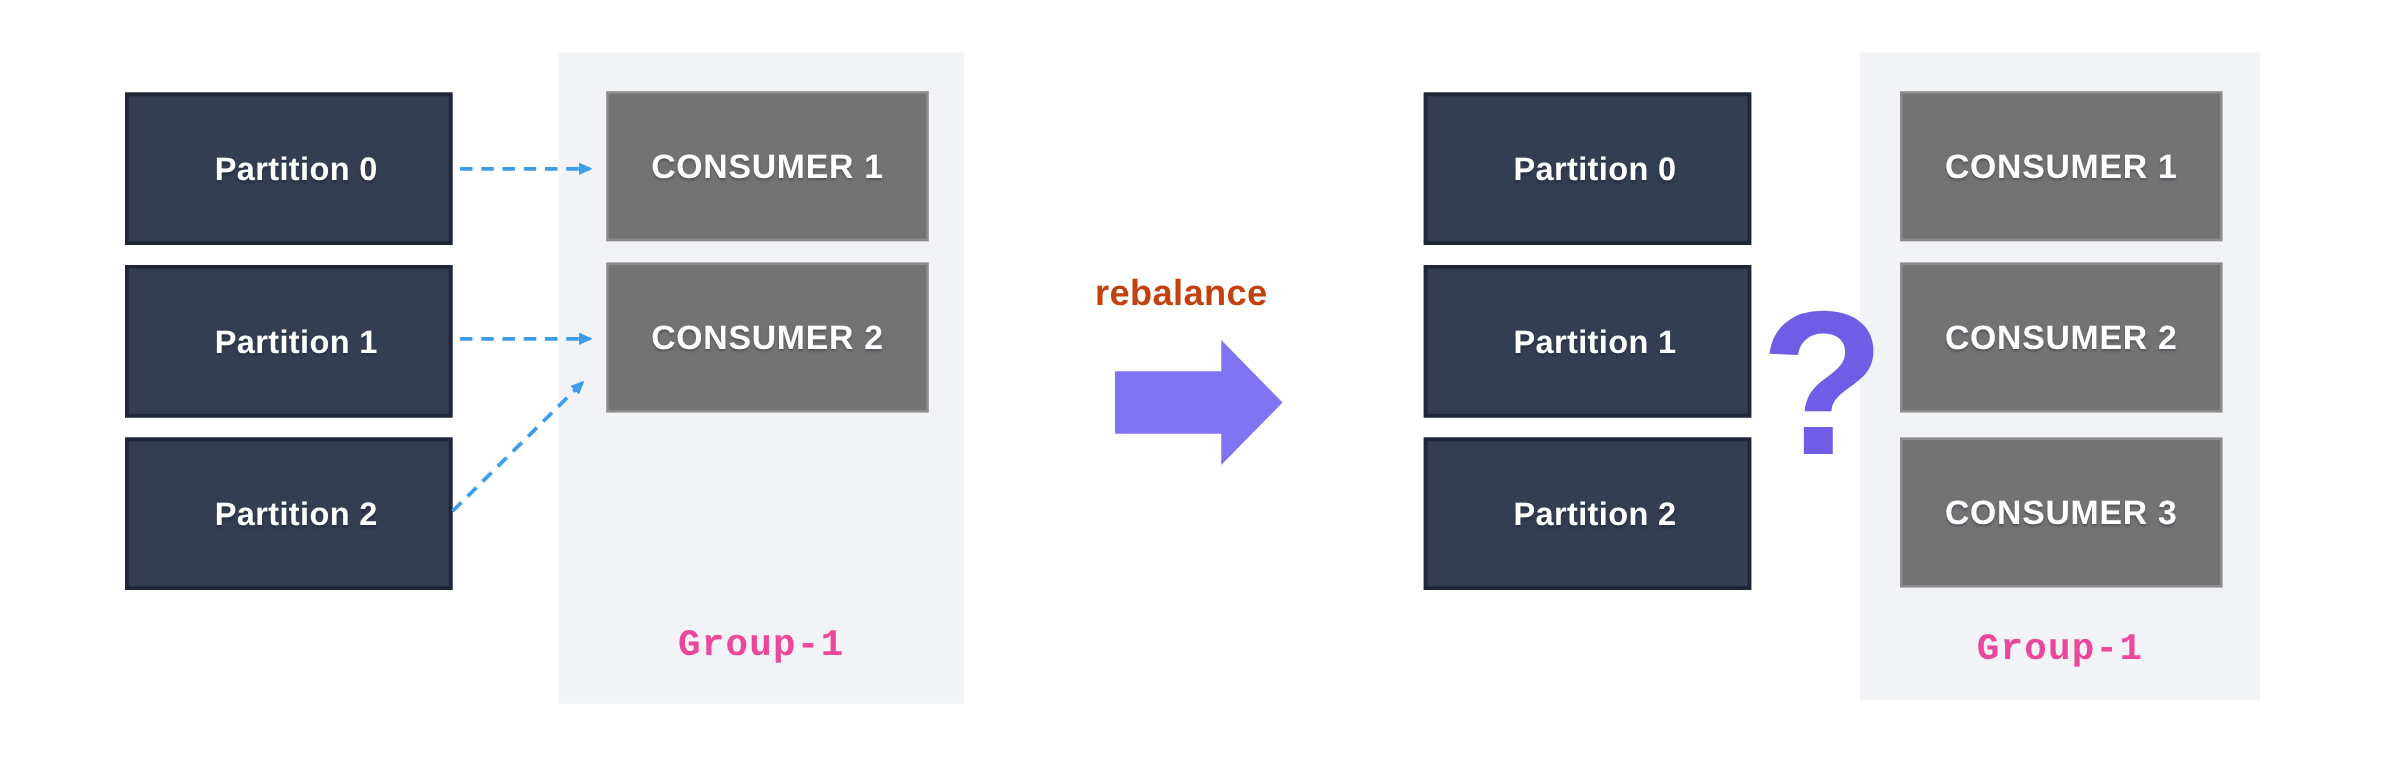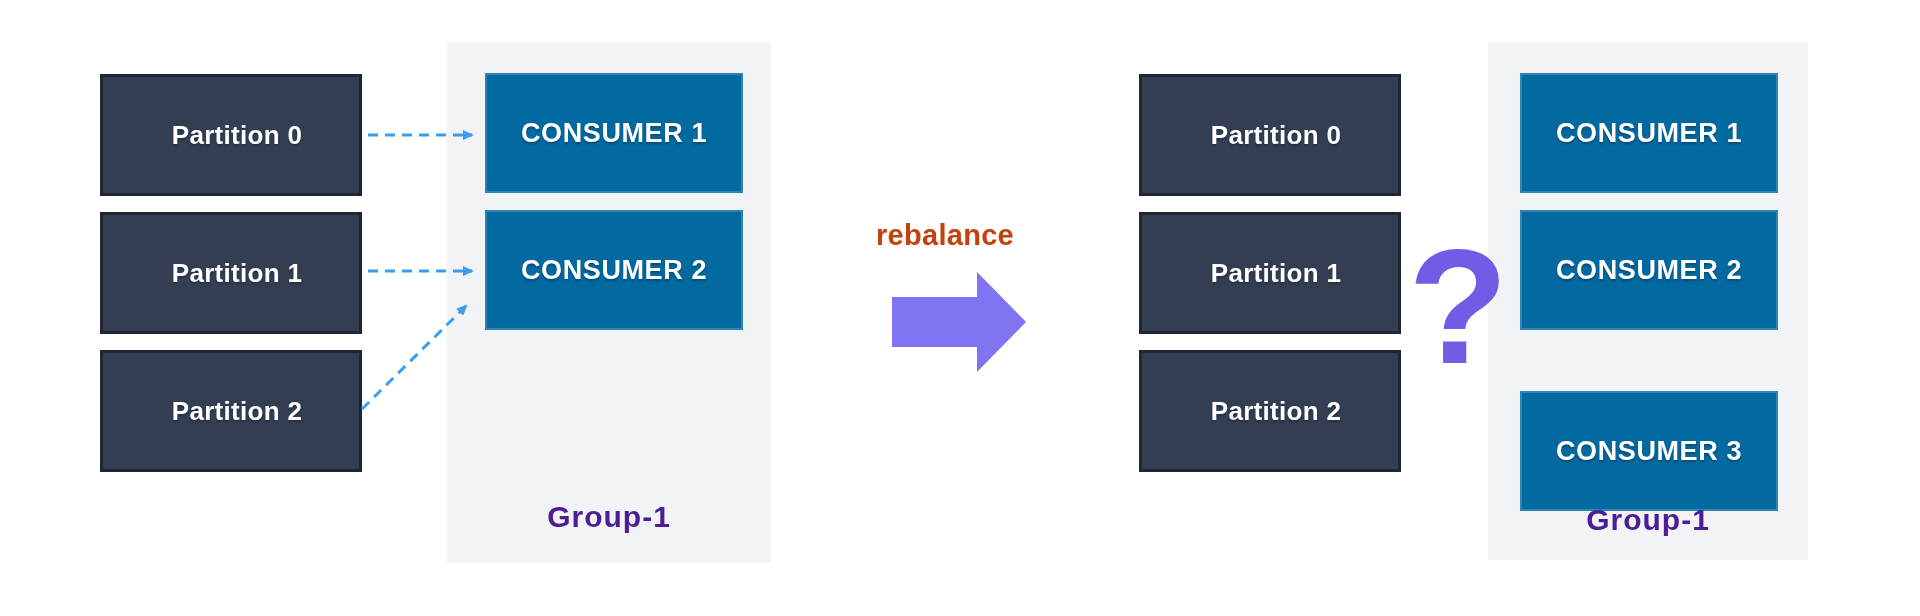--- a/index.html
+++ b/index.html
@@ -15,34 +15,34 @@
   .box{
     position:absolute;display:flex;align-items:center;justify-content:center;
     box-sizing:border-box;color:#ffffff;font-weight:bold;
     text-shadow:0 2px 2px rgba(15,25,45,0.35);
   }
   .partition{
     width:262px;height:122px;background:#343e53;border:3px solid #1e2637;
     font-size:26px;letter-spacing:0.3px;padding-left:12px;
   }
   .consumer{
-    width:258px;height:120px;background:#0369a1;
+    width:258px;height:120px;background:#737373;
     font-size:27px;letter-spacing:0.6px;
     box-shadow:inset 0 0 0 2px rgba(255,255,255,0.18);
   }
   
   .lp0{left:100px;top:74px;} .lp1{left:100px;top:212px;} .lp2{left:100px;top:350px;}
   .lc0{left:485px;top:73px;} .lc1{left:485px;top:210px;}
   
   .rp0{left:1139px;top:74px;} .rp1{left:1139px;top:212px;} .rp2{left:1139px;top:350px;}
-  .rc0{left:1520px;top:73px;} .rc1{left:1520px;top:210px;} .rc2{left:1520px;top:350px;margin-top:41px;}
+  .rc0{left:1520px;top:73px;} .rc1{left:1520px;top:210px;} .rc2{left:1520px;top:350px;}
   .group-label{
     position:absolute;width:324px;text-align:center;
-    font-family:Liberation Sans, sans-serif;font-weight:700;
-    font-size:30px;color:#4c1d95;letter-spacing:1px;
+    font-family:Liberation Mono, monospace;font-weight:700;
+    font-size:30px;color:#ec4899;letter-spacing:1px;
   }
   .group-label-left{left:447px;top:500px;}
   .group-label-right{left:1486px;top:503px;}
   .rebalance-label{
     position:absolute;left:855px;top:219px;width:180px;text-align:center;
     font-size:29px;font-weight:600;color:#c2410c;letter-spacing:0.3px;
   }
   .question-mark{
     position:absolute;left:1403px;top:233px;width:110px;height:148px;
     display:flex;align-items:center;justify-content:center;

